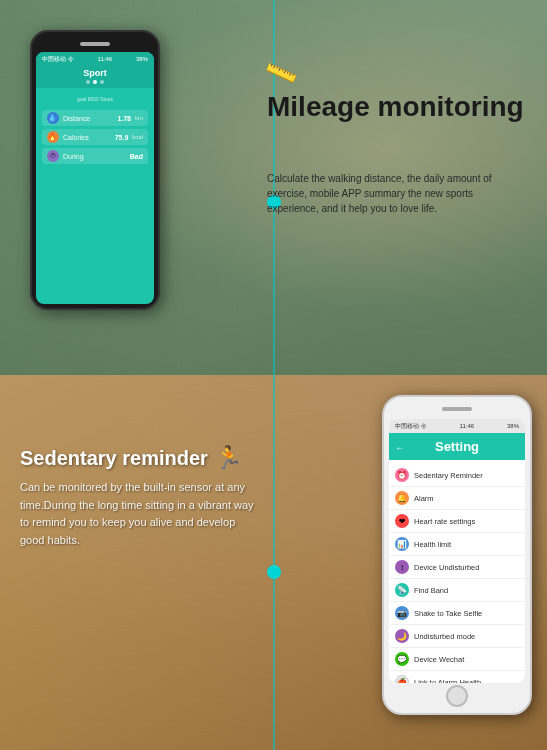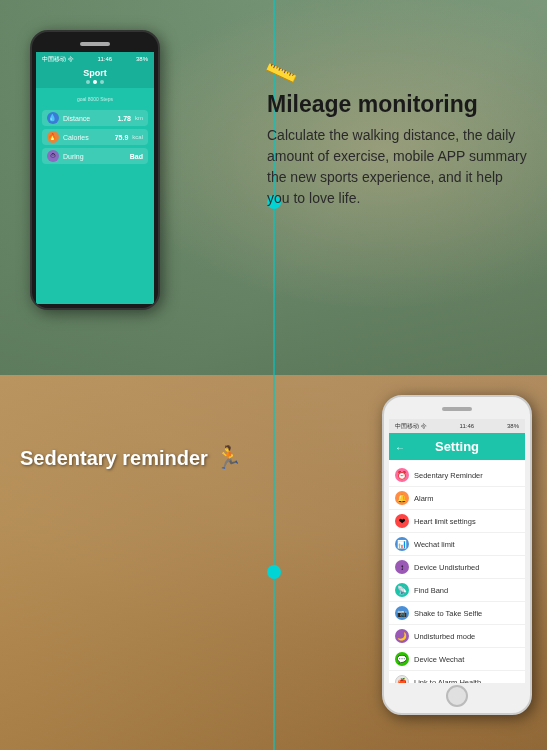--- a/index.html
+++ b/index.html
@@ -90,21 +90,21 @@
       box-shadow: 3px 3px 15px rgba(0,0,0,0.5);
     }
 
     .phone-screen {
       position: absolute;
       top: 20px;
       left: 4px;
       right: 4px;
       bottom: 4px;
       background: #1dc4aa;
-      border-radius: 0;
+      border-radius: 8px;
       overflow: hidden;
     }
 
     .phone-status-bar {
       height: 14px;
       background: #19b09a;
       display: flex;
       align-items: center;
       justify-content: space-between;
       padding: 0 6px;
@@ -242,31 +242,31 @@
     }
 
     .mileage-icon {
       display: inline-block;
       font-size: 24px;
       margin-bottom: 4px;
       transform: rotate(-20deg);
     }
 
     .mileage-title {
-      font-size: 23px;
+      font-size: 28px;
       font-weight: bold;
       color: #1a1a1a;
       line-height: 1.1;
-      margin-bottom: 8px;
     }
 
     .mileage-desc {
-      font-size: 14px;
+      font-size: 10px;
       color: #2a2a2a;
       line-height: 1.5;
+      margin-top: 48px;
     }
 
     
     .bottom-half {
       position: relative;
       width: 100%;
       height: 375px;
       overflow: hidden;
     }
 
@@ -504,20 +504,21 @@
 
   <div class="bottom-half">
     <div class="bottom-bg"></div>
     <div class="bench-overlay"></div>
 
     <div class="sedentary-section">
       <div class="sedentary-title-row">
         <div class="sedentary-title">Sedentary reminder</div>
         <div class="sedentary-icon">🏃</div>
       </div>
+      <div class="sedentary-desc">Can be monitored by the built-in sensor at any time.During the long time sitting in a vibrant way to remind you to keep you alive and develop good habits.</div>
     </div>
 
     <div class="phone-bottom">
       <div class="phone-frame">
         <div class="phone-speaker"></div>
         <div class="phone-screen">
           <div class="setting-status">
             <span>中国移动 令</span>
             <span>11:46</span>
             <span>38%</span>
@@ -531,25 +532,25 @@
             <div class="setting-item">
               <div class="setting-item-icon si-pink">⏰</div>
               <span class="setting-item-label">Sedentary Reminder</span>
             </div>
             <div class="setting-item">
               <div class="setting-item-icon si-orange">🔔</div>
               <span class="setting-item-label">Alarm</span>
             </div>
             <div class="setting-item">
               <div class="setting-item-icon si-red">❤</div>
-              <span class="setting-item-label">Heart limit settings</span>
+              <span class="setting-item-label">Heart rate settings</span>
             </div>
             <div class="setting-item">
               <div class="setting-item-icon si-blue">📊</div>
-              <span class="setting-item-label">Wechat limit</span>
+              <span class="setting-item-label">Health limit</span>
             </div>
             <div class="setting-item">
               <div class="setting-item-icon si-purple">↕</div>
               <span class="setting-item-label">Device Undisturbed</span>
             </div>
             <div class="setting-item">
               <div class="setting-item-icon si-teal">📡</div>
               <span class="setting-item-label">Find Band</span>
             </div>
             <div class="setting-item">

